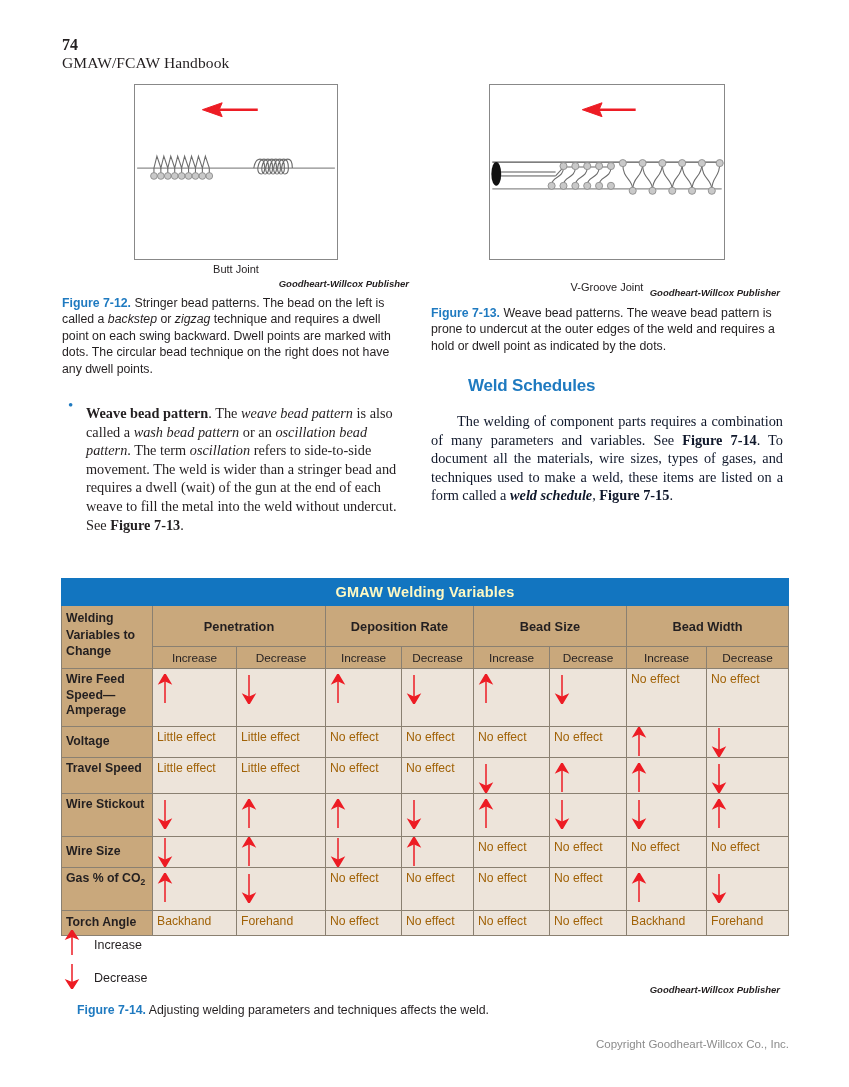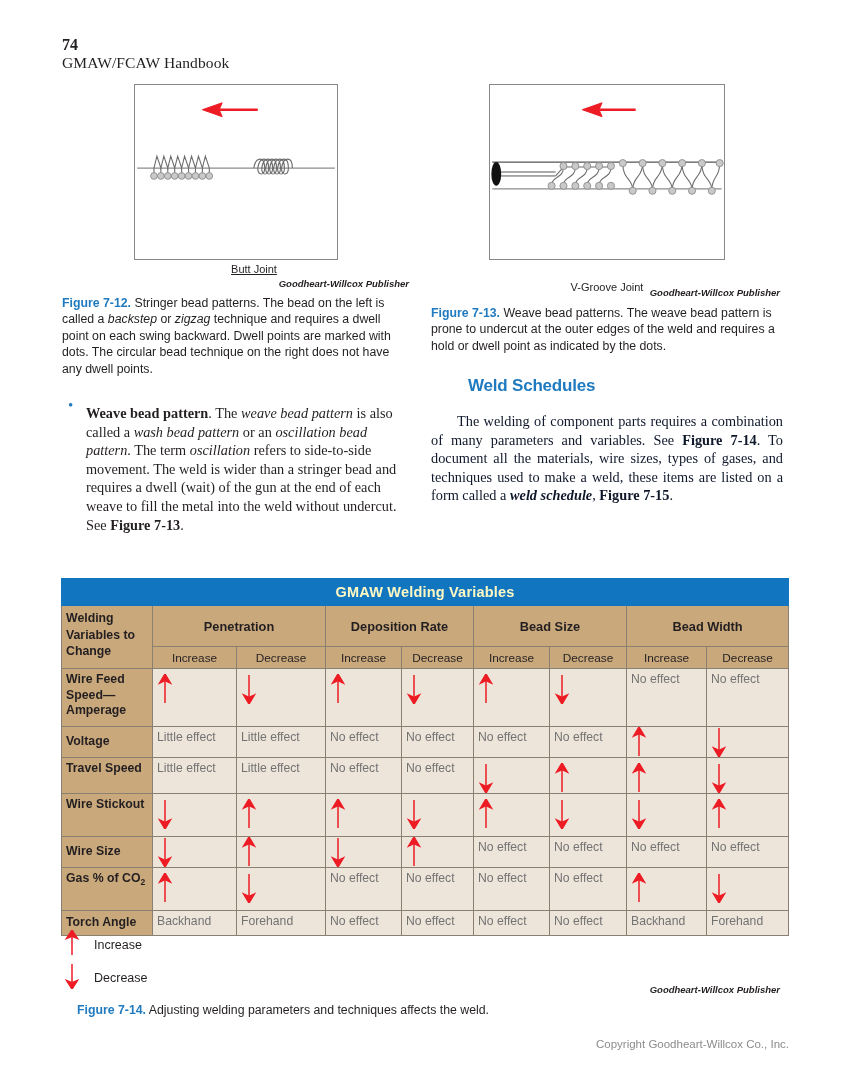--- a/index.html
+++ b/index.html
@@ -51,21 +51,21 @@
 
   .fig-svg { display: block; width: 100%; height: 100%; }
 
   .fig-label {
     position: absolute;
     font-family: "Liberation Sans", sans-serif;
     font-size: 11px;
     color: #231f20;
     text-align: center;
   }
-  #fig712-label { left: 152px; top: 263px; width: 204px; text-decoration: underline; }
+  #fig712-label { left: 134px; top: 263px; width: 204px; }
   #fig713-label { left: 489px; top: 281px; width: 236px; }
 
   .credit {
     position: absolute;
     font-family: "Liberation Sans", sans-serif;
     font-style: italic;
     font-weight: bold;
     font-size: 9.5px;
     color: #231f20;
     text-align: right;
@@ -207,21 +207,21 @@
     vertical-align: top;
     padding: 3px 0 0 4px !important;
     line-height: 15.6px;
   }
   .row-head.single {
     vertical-align: middle;
     padding: 0 0 0 4px !important;
   }
   .cell {
     background: #EDE4DA;
-    color: #737373;
+    color: #a16207;
     font-size: 12.2px;
     text-align: left;
     vertical-align: top;
     padding: 3px 0 0 4px !important;
   }
   .cell.mid { vertical-align: middle; padding: 0 0 0 4px !important; }
 
   .arrow-svg { display: block; margin-top: 2px; }
   .cell.mid .arrow-svg { margin-top: 0; }
   sub { font-size: 8.5px; vertical-align: baseline; position: relative; top: 3px; }

